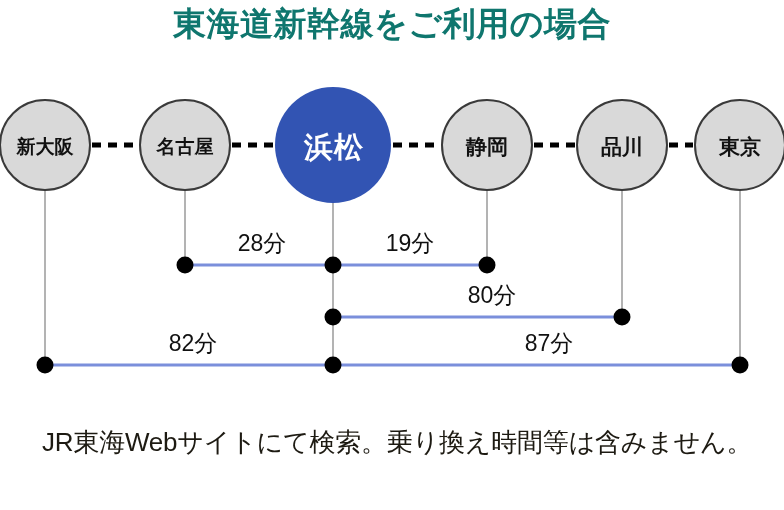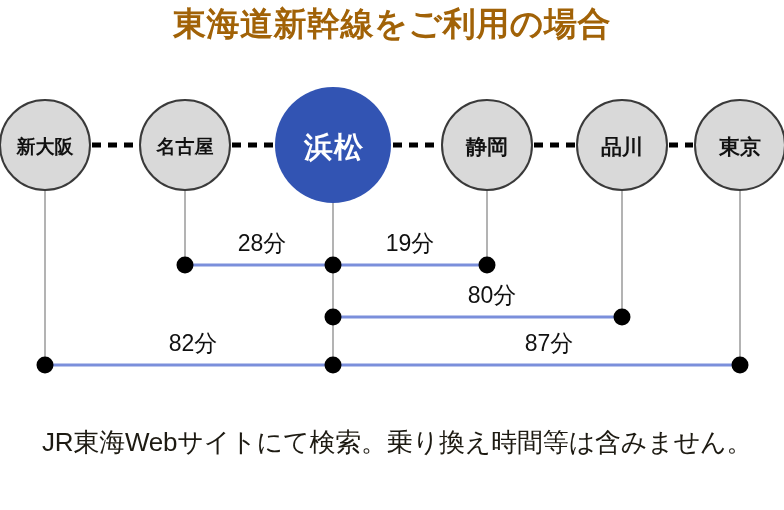--- a/index.html
+++ b/index.html
@@ -23,21 +23,21 @@
   }
   .title {
     position: absolute;
     left: 0;
     top: 2px;
     width: 784px;
     text-align: center;
     font-size: 33px;
     font-weight: bold;
     letter-spacing: 0.5px;
-    color: #a16207;
+    color: #0f766e;
     white-space: nowrap;
   }
   #diagram-svg {
     position: absolute;
     left: 0;
     top: 0;
     width: 784px;
     height: 510px;
   }
   .station-label {

